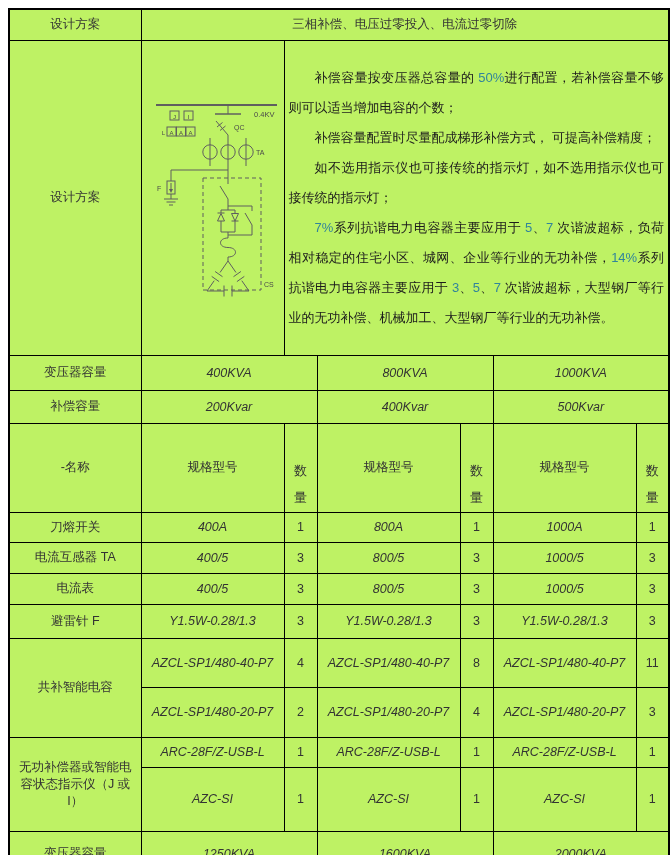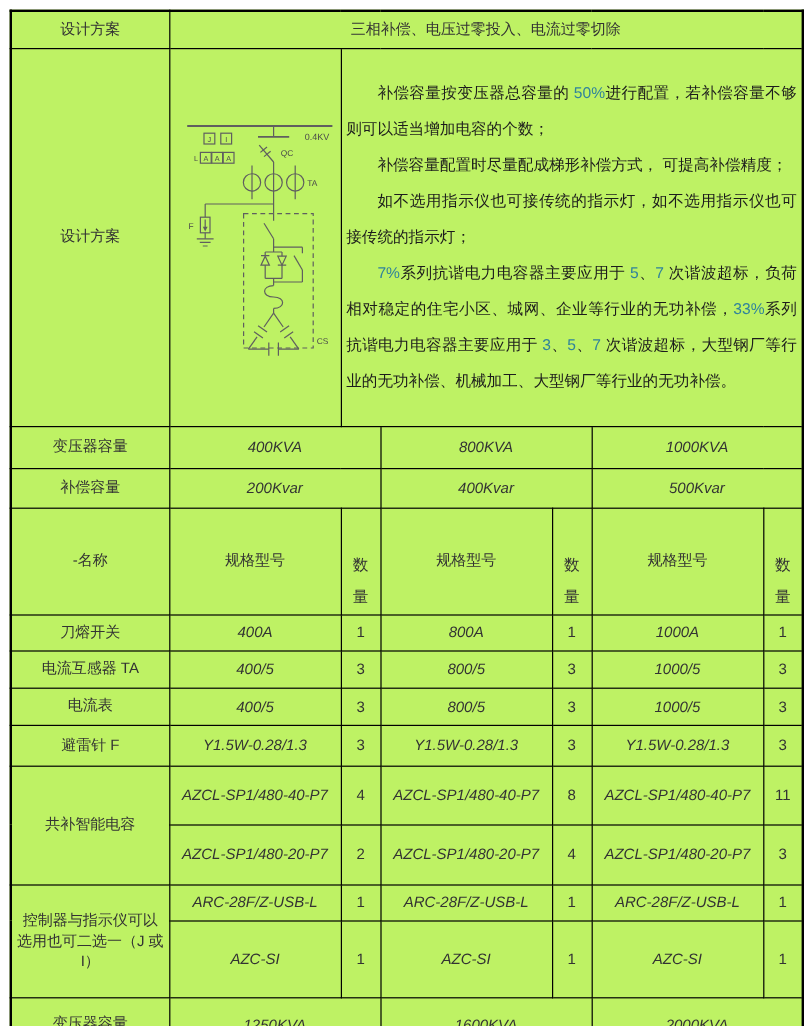--- a/index.html
+++ b/index.html
@@ -178,21 +178,21 @@
           <text x="25.5" y="92.5" font-size="6" text-anchor="middle" stroke="none">A</text>
           <text x="35" y="92.5" font-size="6" text-anchor="middle" stroke="none">A</text>
           <text x="44.5" y="92.5" font-size="6" text-anchor="middle" stroke="none">A</text>
         </svg>
       </td>
       <td colspan="5" class="notes-cell">
         <div class="notes">
               <p><span>补偿容量按变压器总容量的 </span><span class="num">50%</span><span>进行配置，若补偿容量不够则可以适当增加电容的个数；</span></p>
               <p><span>补偿容量配置时尽量配成梯形补偿方式， 可提高补偿精度；</span></p>
               <p><span>如不选用指示仪也可接传统的指示灯，如不选用指示仪也可接传统的指示灯；</span></p>
-              <p><span class="num">7%</span><span>系列抗谐电力电容器主要应用于 </span><span class="num">5</span><span>、</span><span class="num">7</span><span> 次谐波超标，负荷相对稳定的住宅小区、城网、企业等行业的无功补偿，</span><span class="num">33%</span><span>系列抗谐电力电容器主要应用于 </span><span class="num">3</span><span>、</span><span class="num">5</span><span>、</span><span class="num">7</span><span> 次谐波超标，大型钢厂等行业的无功补偿、机械加工、大型钢厂等行业的无功补偿。</span></p>
+              <p><span class="num">7%</span><span>系列抗谐电力电容器主要应用于 </span><span class="num">5</span><span>、</span><span class="num">7</span><span> 次谐波超标，负荷相对稳定的住宅小区、城网、企业等行业的无功补偿，</span><span class="num">14%</span><span>系列抗谐电力电容器主要应用于 </span><span class="num">3</span><span>、</span><span class="num">5</span><span>、</span><span class="num">7</span><span> 次谐波超标，大型钢厂等行业的无功补偿、机械加工、大型钢厂等行业的无功补偿。</span></p>
             </div>
       </td>
     </tr>
 
     <tr style="height:35px">
       <td class="rowlabel">变压器容量</td>
       <td colspan="2" class="value">400KVA</td>
       <td colspan="2" class="value">800KVA</td>
       <td colspan="2" class="value">1000KVA</td>
     </tr>
@@ -262,21 +262,21 @@
     <tr style="height:50px">
       <td class="value">AZCL-SP1/480-20-P7</td>
       <td class="qty">2</td>
       <td class="value">AZCL-SP1/480-20-P7</td>
       <td class="qty">4</td>
       <td class="value">AZCL-SP1/480-20-P7</td>
       <td class="qty">3</td>
     </tr>
 
     <tr style="height:30px">
-      <td rowspan="2" class="rowlabel">控制器与指示仪可以选用也可二选一（J 或 I）</td>
+      <td rowspan="2" class="rowlabel">无功补偿器或智能电容状态指示仪（J 或 I）</td>
       <td class="value">ARC-28F/Z-USB-L</td>
       <td class="qty">1</td>
       <td class="value">ARC-28F/Z-USB-L</td>
       <td class="qty">1</td>
       <td class="value">ARC-28F/Z-USB-L</td>
       <td class="qty">1</td>
     </tr>
     <tr style="height:64px">
       <td class="value">AZC-SI</td>
       <td class="qty">1</td>

